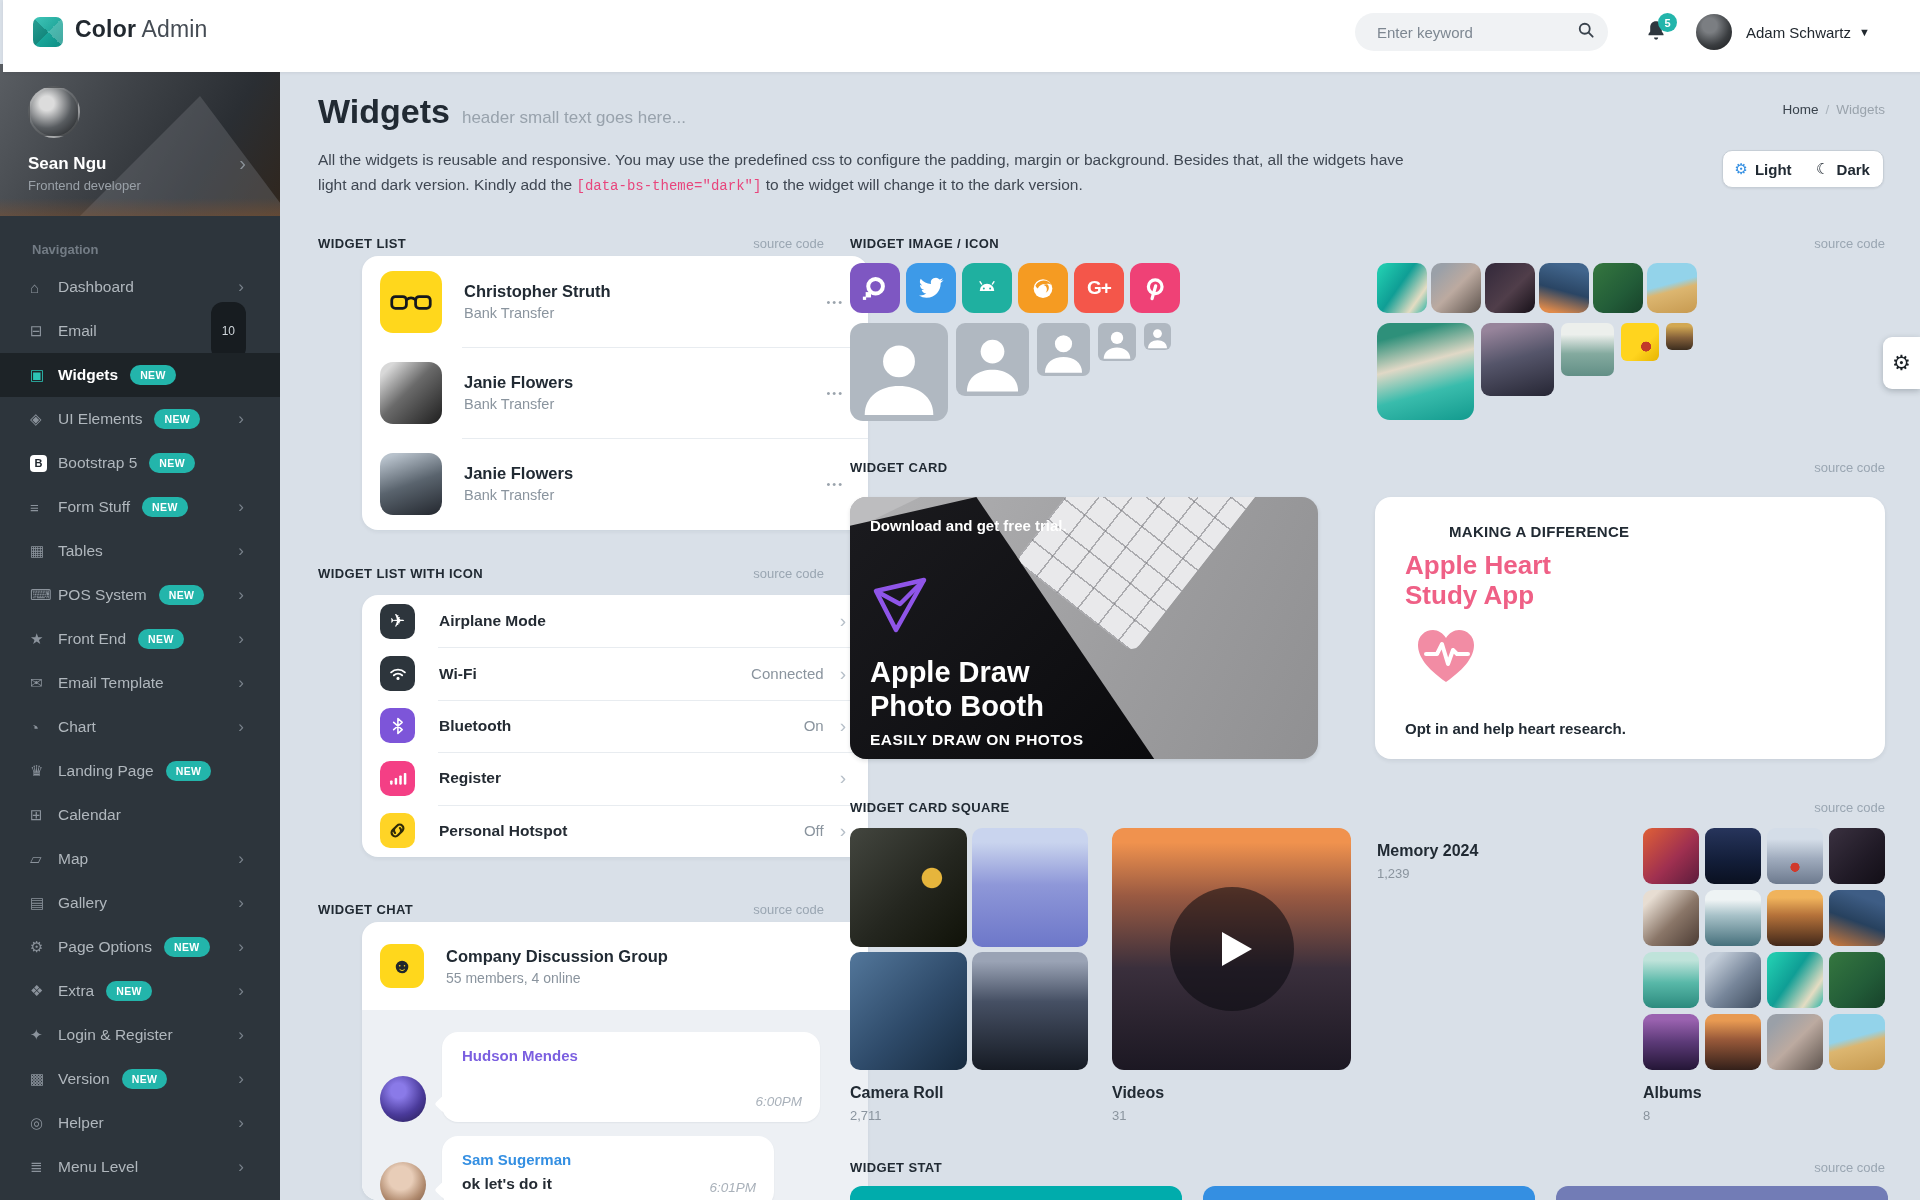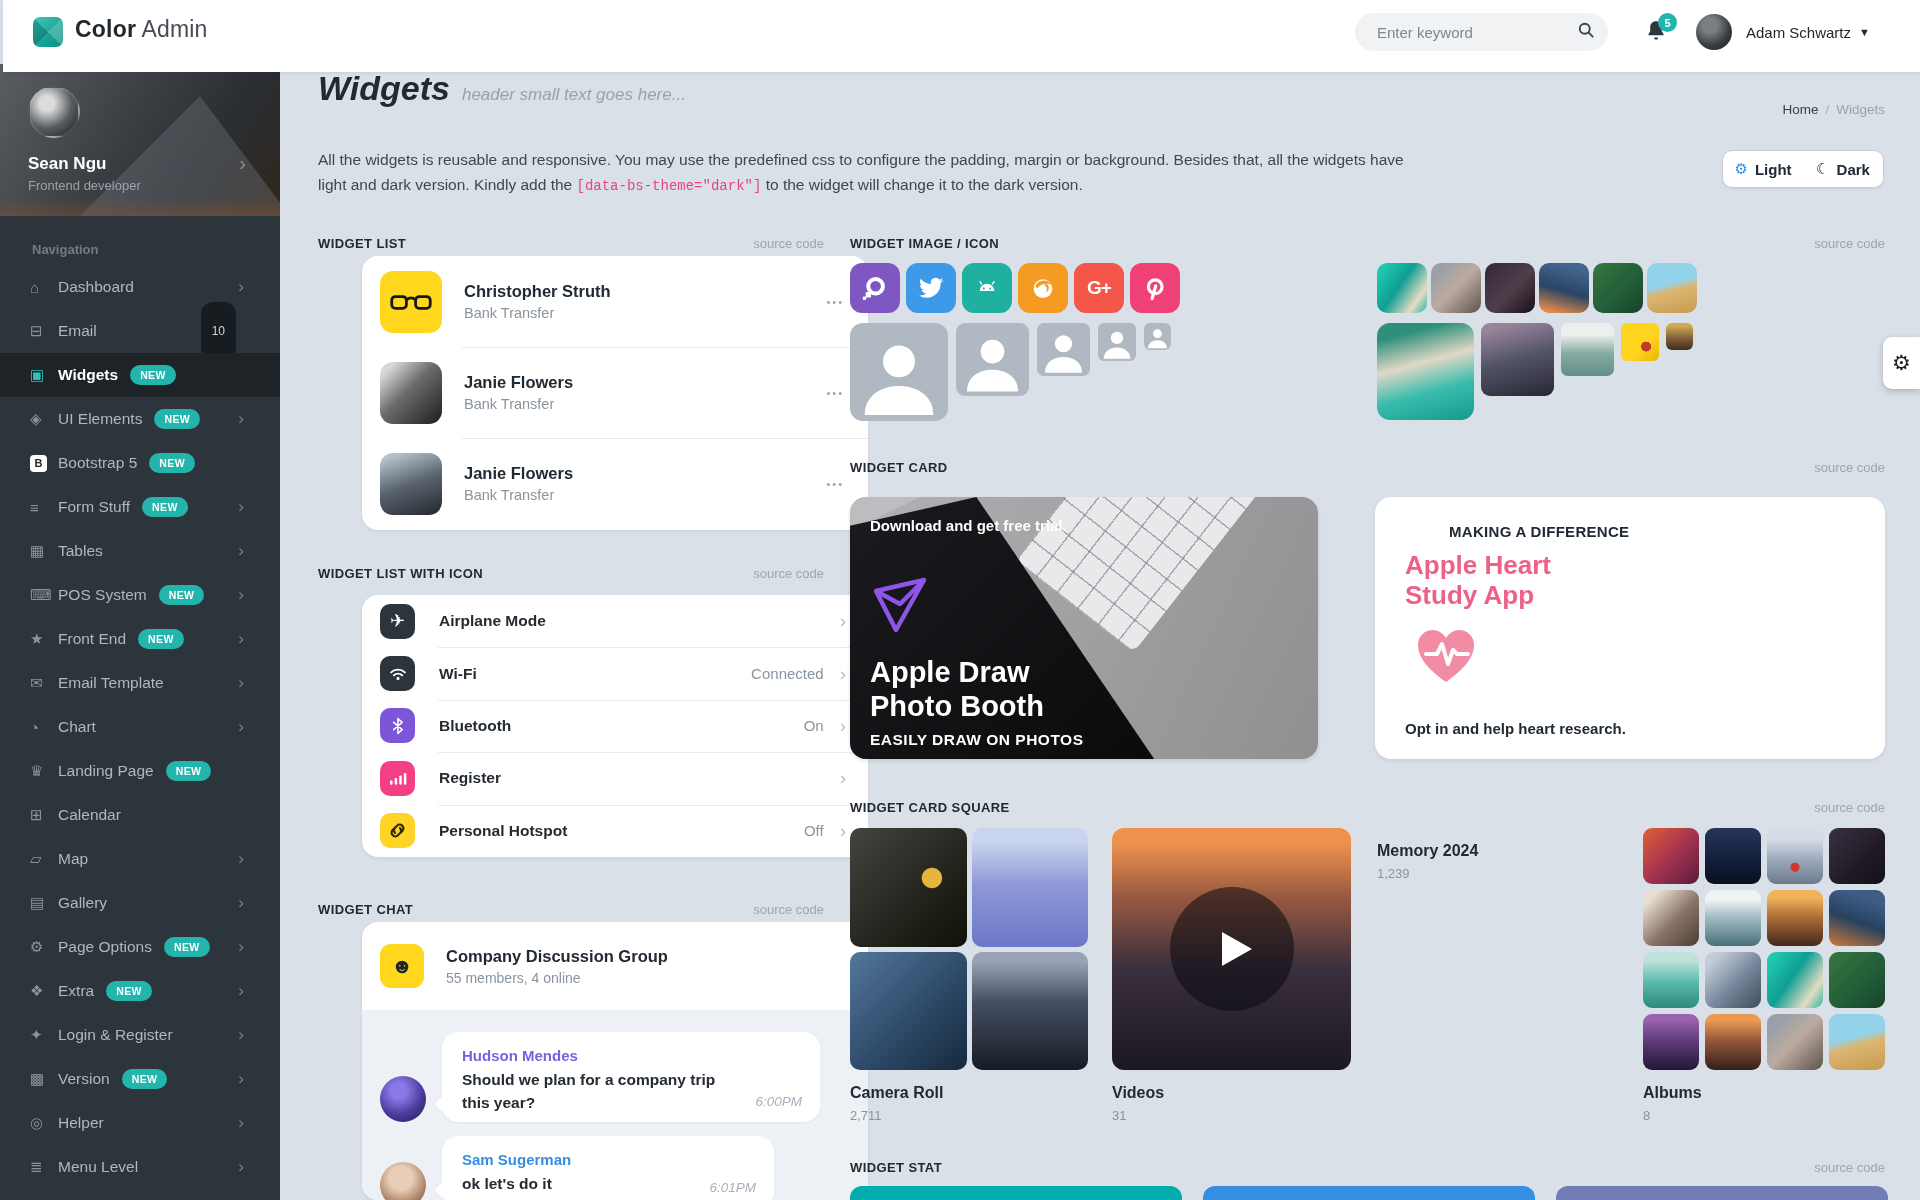--- a/index.html
+++ b/index.html
@@ -47,26 +47,26 @@
   .nav-item { position:relative; height:44px; display:flex; align-items:center; padding-left:30px; cursor:pointer; }
   .nav-item.active { background:#1d2327; }
   .nav-ico { width:28px; font-size:15px; color:#8b939c; }
   .nav-item.active .nav-ico { color:#2cc4b6; }
   .nav-ico-b { width:17px; height:17px; margin-right:11px; background:#fff; color:#21282f; border-radius:4px;
     font-size:11px; font-weight:700; line-height:17px; text-align:center; }
   .nav-label-txt { font-size:15.5px; color:#b0b7bd; font-weight:500; }
   .nav-item.active .nav-label-txt { color:#fff; font-weight:600; }
   .badge-new { margin-left:12px; background:#23b5ab; color:#fff; font-size:10.5px; font-weight:700;
     letter-spacing:.4px; padding:4px 10px; border-radius:12px; }
-  .badge-count { position:absolute; right:44px; background:#171c20; color:#cfd5da; font-size:12px;
+  .badge-count { position:absolute; right:34px; background:#171c20; color:#cfd5da; font-size:12px;
     padding:22px 11px; border-radius:12px; }
   .nav-chev { position:absolute; right:36px; color:#79828b; font-size:17px; }
 
   
-  .page-title { position:absolute; left:318px; top:69px;font-style:italic; }
+  .page-title { position:absolute; left:318px; top:92px; }
   .page-title h1 { display:inline; font-size:34px; font-weight:600; color:#212a33; }
   .page-title small { font-size:17px; color:#98a2ac; font-weight:400; margin-left:12px; }
   .breadcrumb { position:absolute; right:35px; top:102px; font-size:13.5px; }
   .bc-home { color:#39424c; cursor:pointer; }
   .bc-sep { color:#aab3bc; margin:0 7px; }
   .bc-cur { color:#9aa3ac; }
   .desc { position:absolute; left:318px; top:147px; width:1100px; font-size:15.5px; color:#3f4752; line-height:25px; }
   .desc code { font-family:"Liberation Mono","DejaVu Sans Mono",monospace; font-size:14px; color:#e8457c; }
   .theme-toggle { position:absolute; left:1722px; top:150px; width:162px; height:38px; background:#fff;
     border:1px solid #c6ced6; border-radius:10px; box-shadow:0 1px 2px rgba(20,30,40,.08);
@@ -513,21 +513,20 @@
       <div class="chat-head-info">
         <div class="chat-group">Company Discussion Group</div>
         <div class="chat-sub">55 members, 4 online</div>
       </div>
     </div>
     <div class="chat-body" id="chat-body">
         <div class="msg-row">
           <span class="msg-av av-hudson"></span>
           <div class="bubble b1">
             <div class="msg-name" style="color: rgb(123, 95, 224);">Hudson Mendes</div>
-            <div class="msg-text">Should we plan for a company trip this year?</div>
             <span class="msg-time">6:00PM</span>
           </div>
         </div>
         <div class="msg-row">
           <span class="msg-av av-sam"></span>
           <div class="bubble b2">
             <div class="msg-name" style="color: rgb(52, 143, 226);">Sam Sugerman</div>
             <div class="msg-text">ok let's do it</div>
             <span class="msg-time">6:01PM</span>
           </div>

